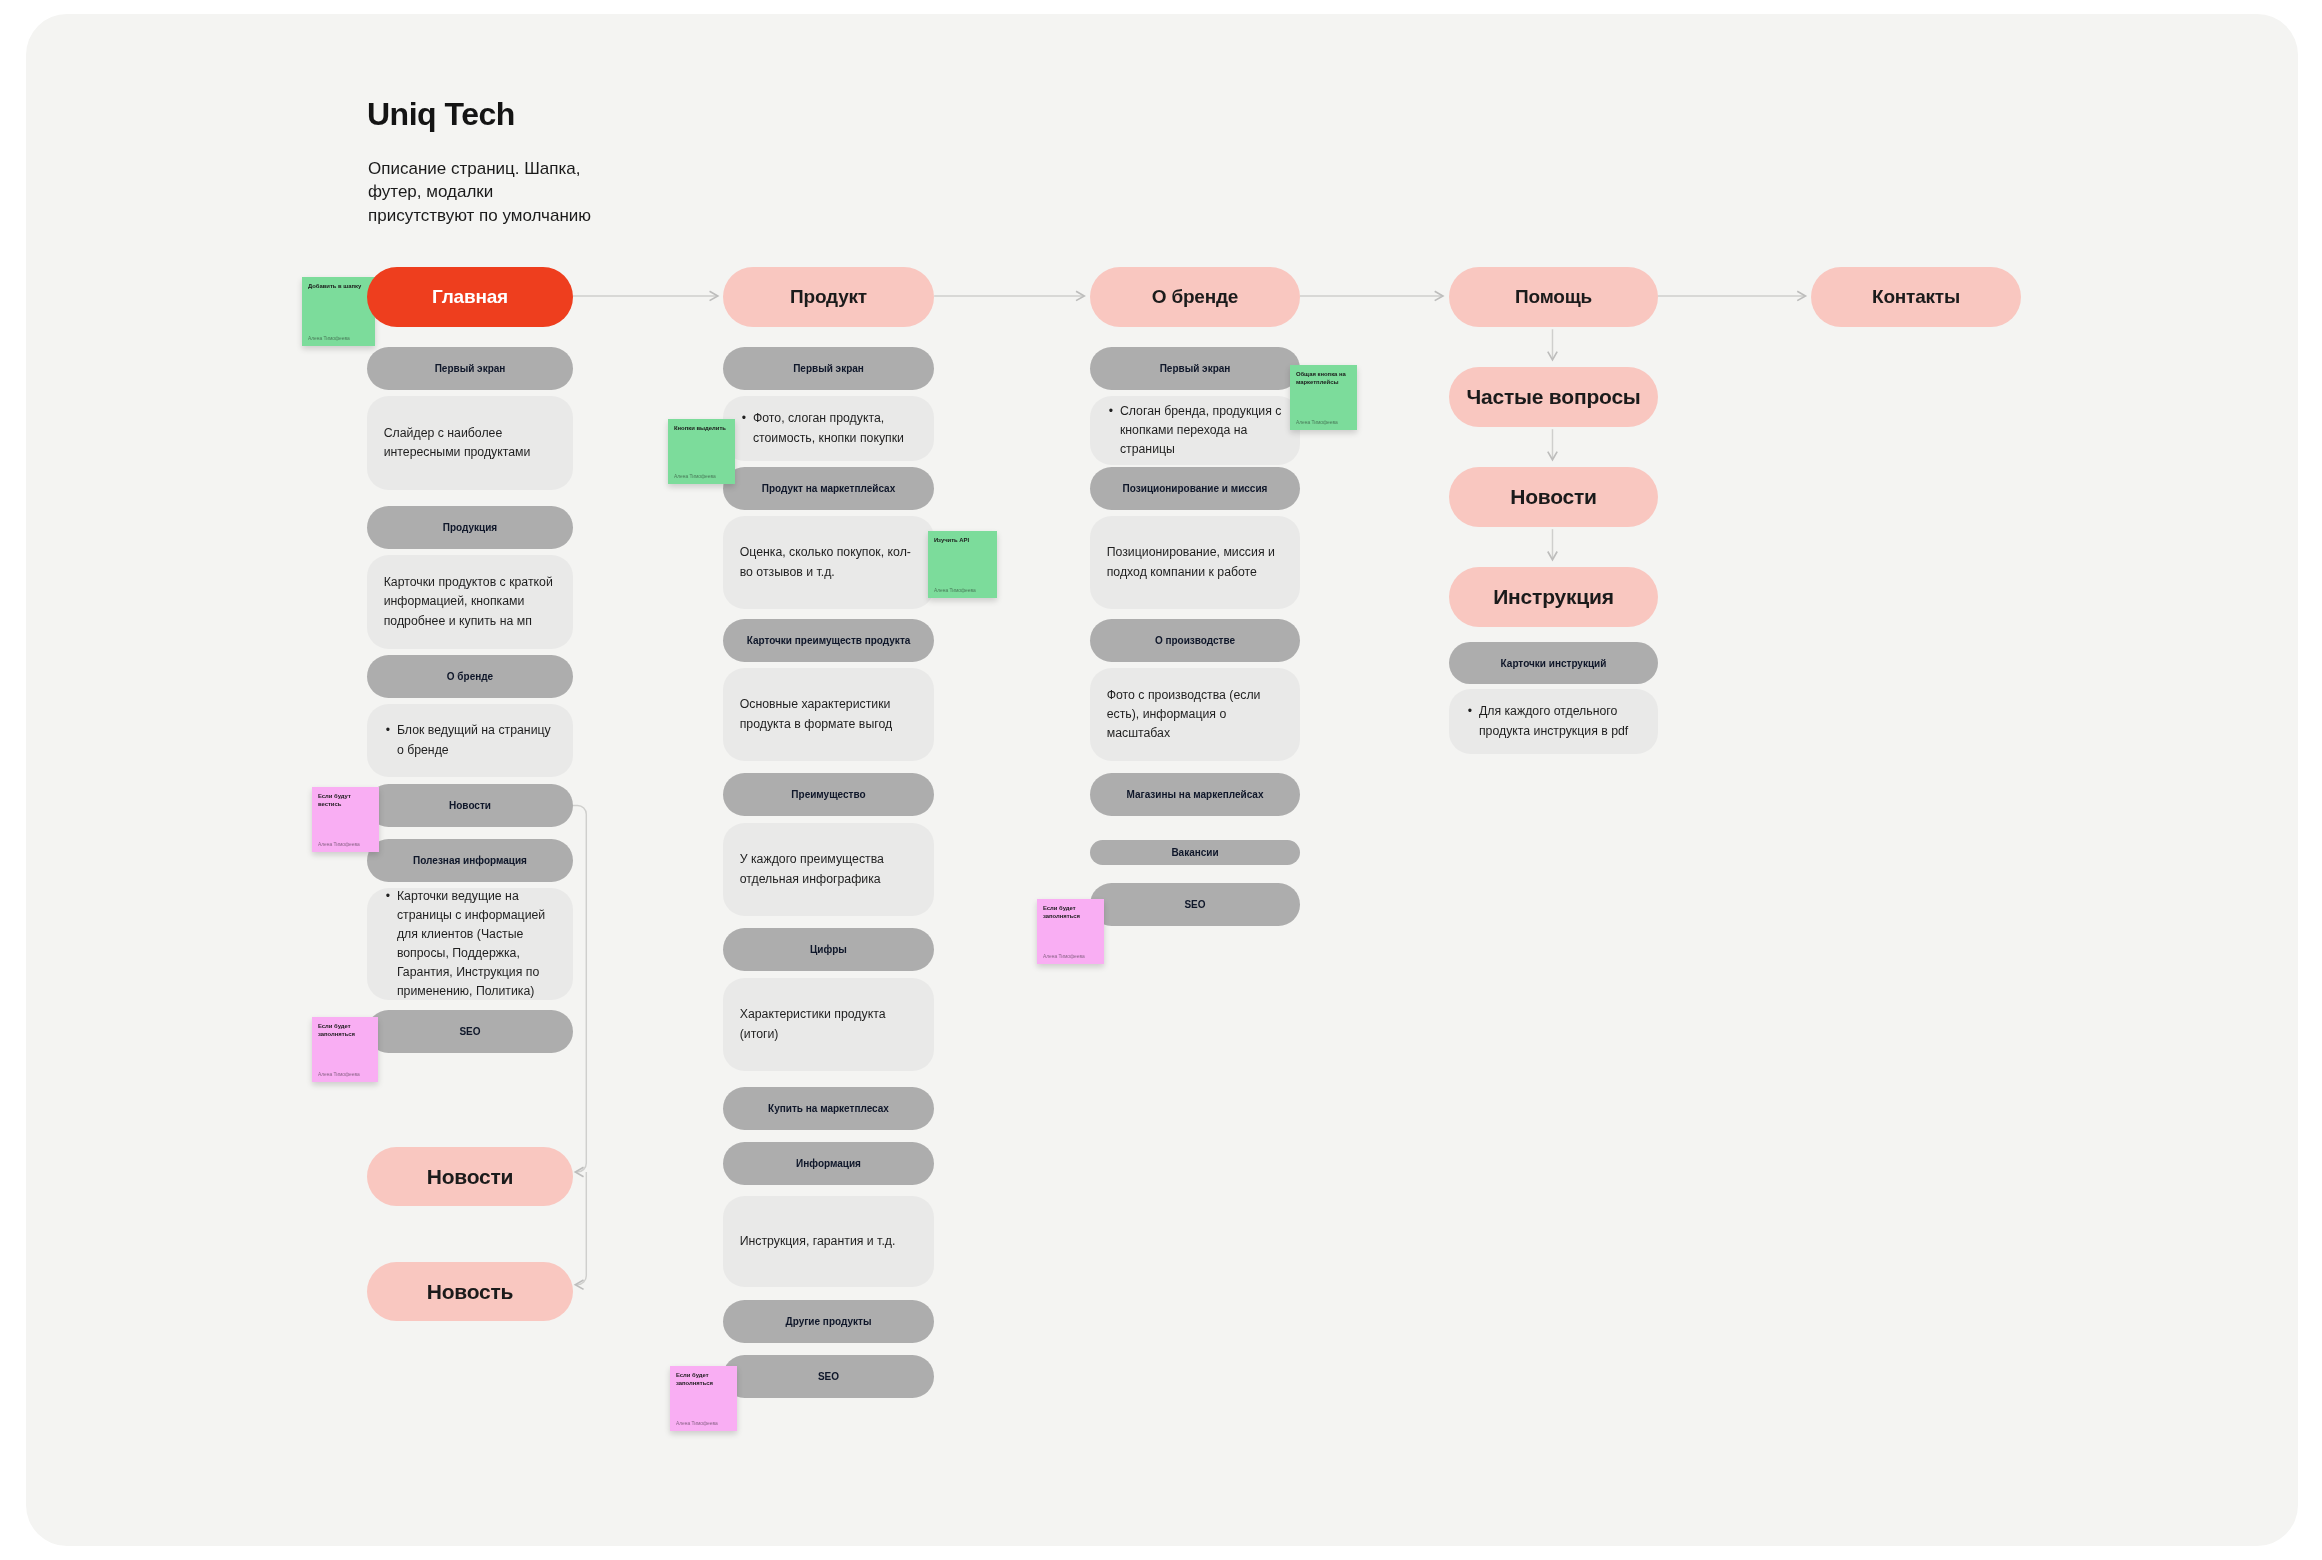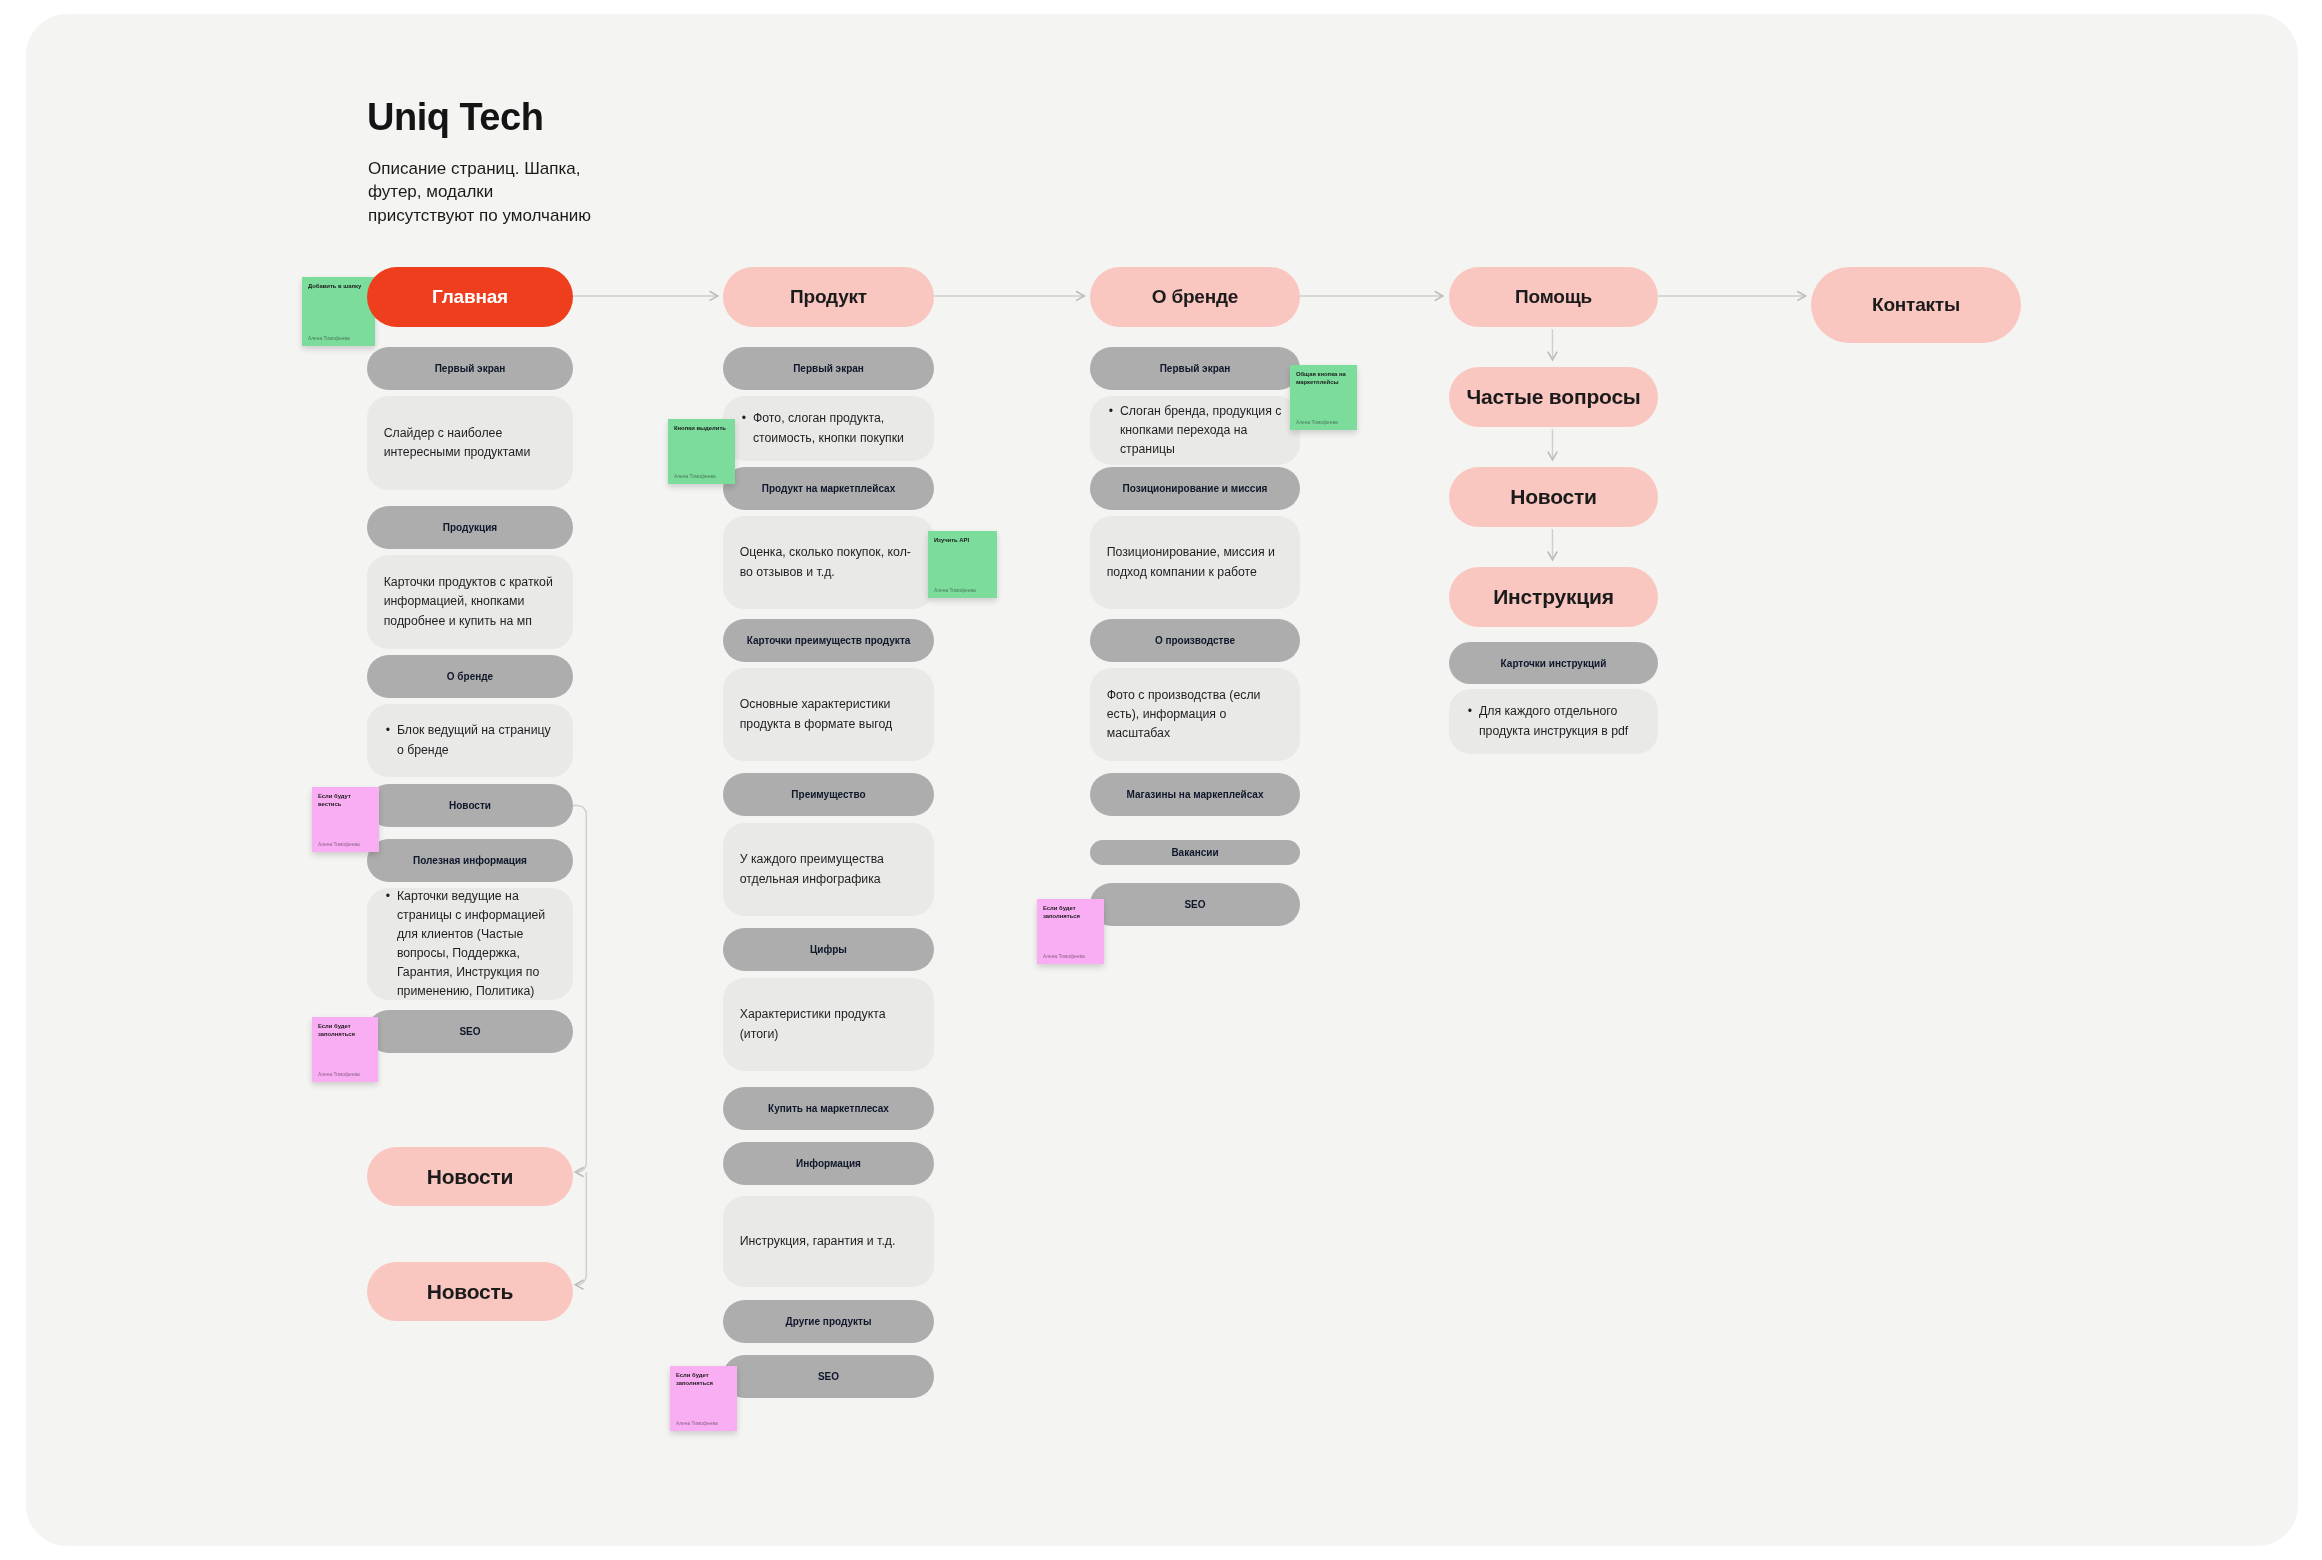--- a/index.html
+++ b/index.html
@@ -13,21 +13,21 @@
     font-family:"Liberation Sans","DejaVu Sans",sans-serif;color:var(--ink);
     overflow:hidden;
   }
   .canvas{
     position:absolute;left:25.5px;top:13.7px;right:25.5px;bottom:13.7px;
     background:var(--canvas);border-radius:41px;
   }
   .connectors{position:absolute;left:0;top:0;width:2323px;height:1560px;pointer-events:none;}
   .board-title{
     position:absolute;left:367px;top:96px;margin:0;
-    font-size:38px;font-weight:bold;letter-spacing:-0.5px;color:#141414;
+    font-size:32px;font-weight:bold;letter-spacing:-0.5px;color:#141414;
   }
   .board-subtitle{
     position:absolute;left:368px;top:157px;width:274px;
     font-size:17px;line-height:1.38;white-space:pre-line;color:#1A1A1A;
   }
   .node{
     position:absolute;box-sizing:border-box;z-index:2;
     display:flex;align-items:center;justify-content:center;text-align:center;
   }
   .pill-page{
@@ -202,14 +202,14 @@
 <div class="node pill-page pill-sub" style="left:1449px;top:467px;width:209px;height:60px">Новости</div>
 <div class="node pill-page pill-sub" style="left:1449px;top:567px;width:209px;height:60px">Инструкция</div>
 <div class="node section" style="left:1449px;top:642px;width:209px;height:42px">Карточки инструкций</div>
 <div class="node card" style="left:1449px;top:689px;width:209px;height:65px">
   <div class="bullet-row">
       <span class="dot">•</span>
       <span>Для каждого отдельного продукта инструкция в pdf</span>
     </div>
 </div>
 
-<div class="node pill-page" style="left:1811px;top:267px;width:210px;height:76px">Контакты</div>
+<div class="node pill-page" style="left:1811px;top:267px;width:210px;height:60px">Контакты</div>
 
 
 </body></html>

